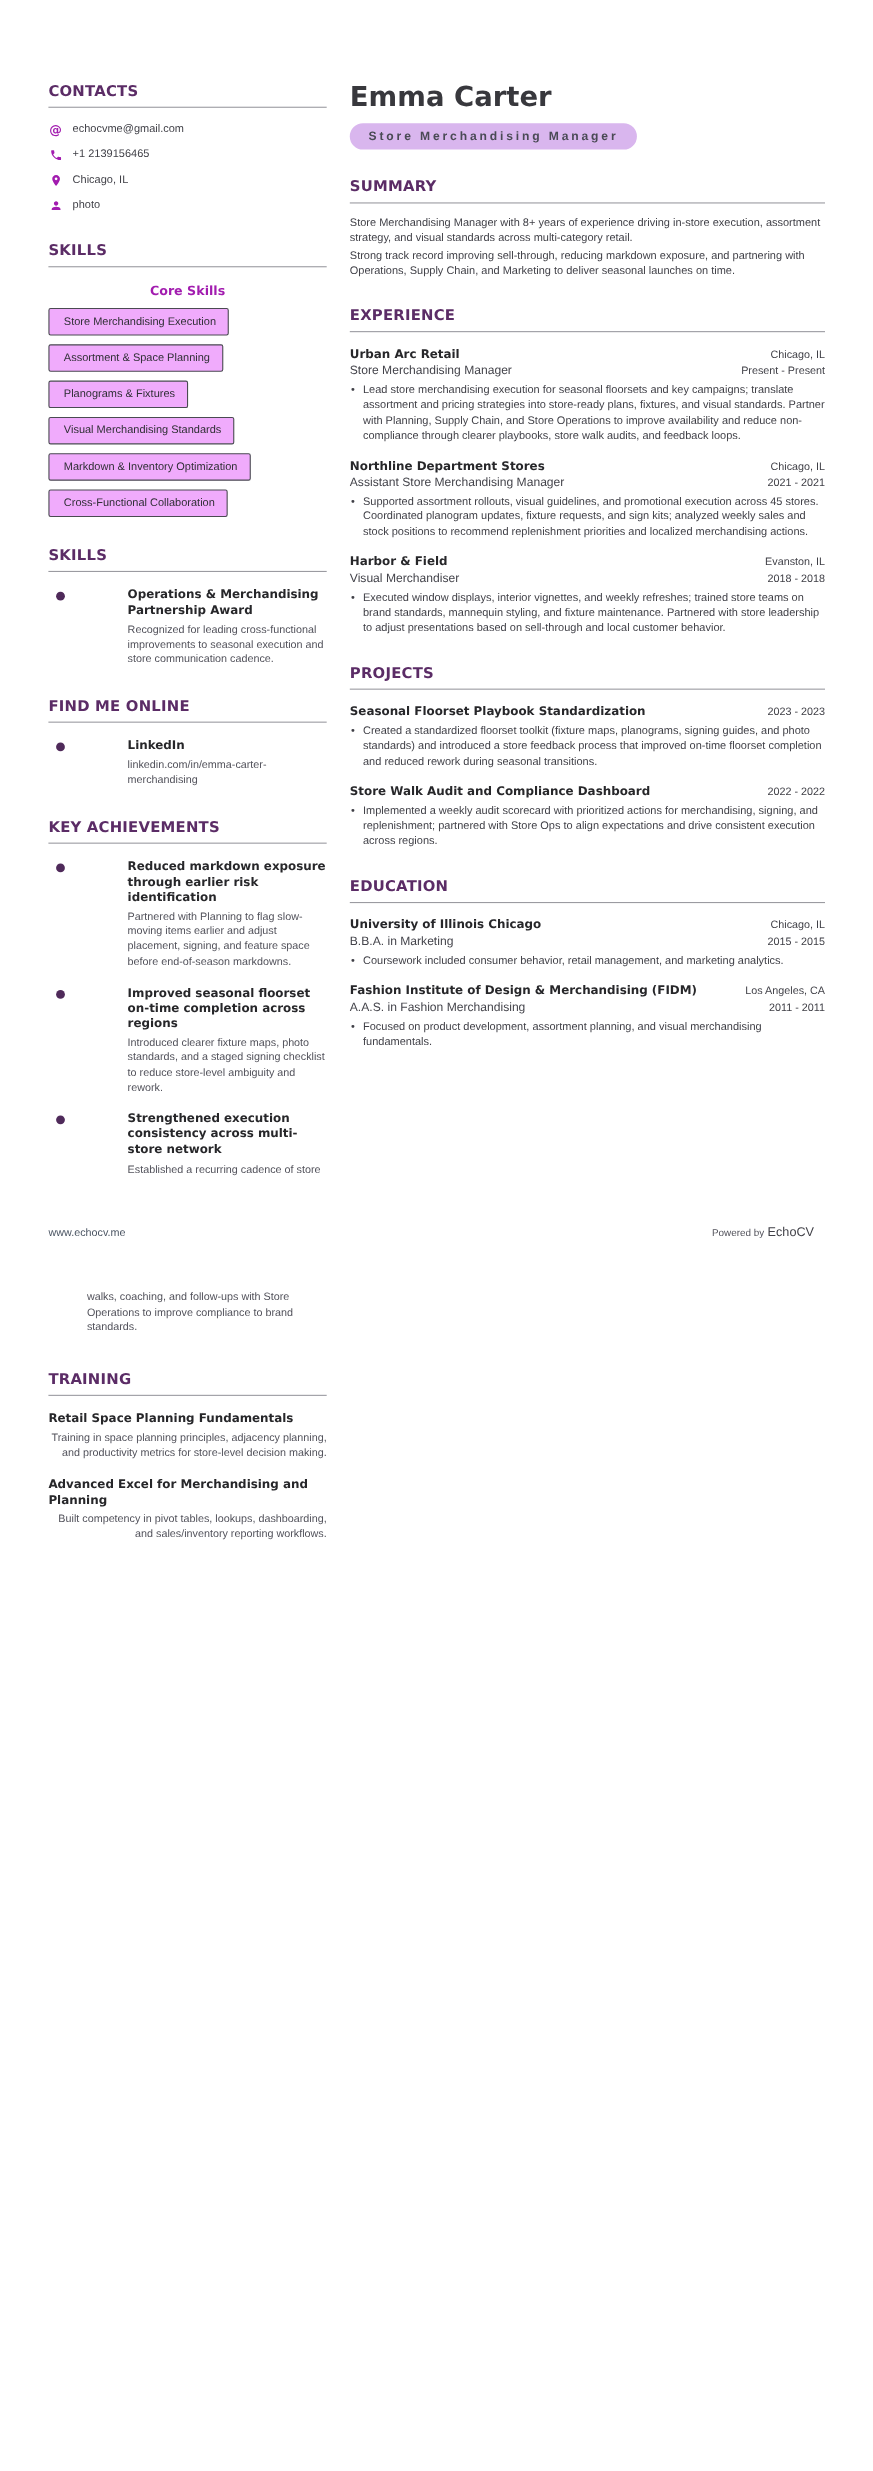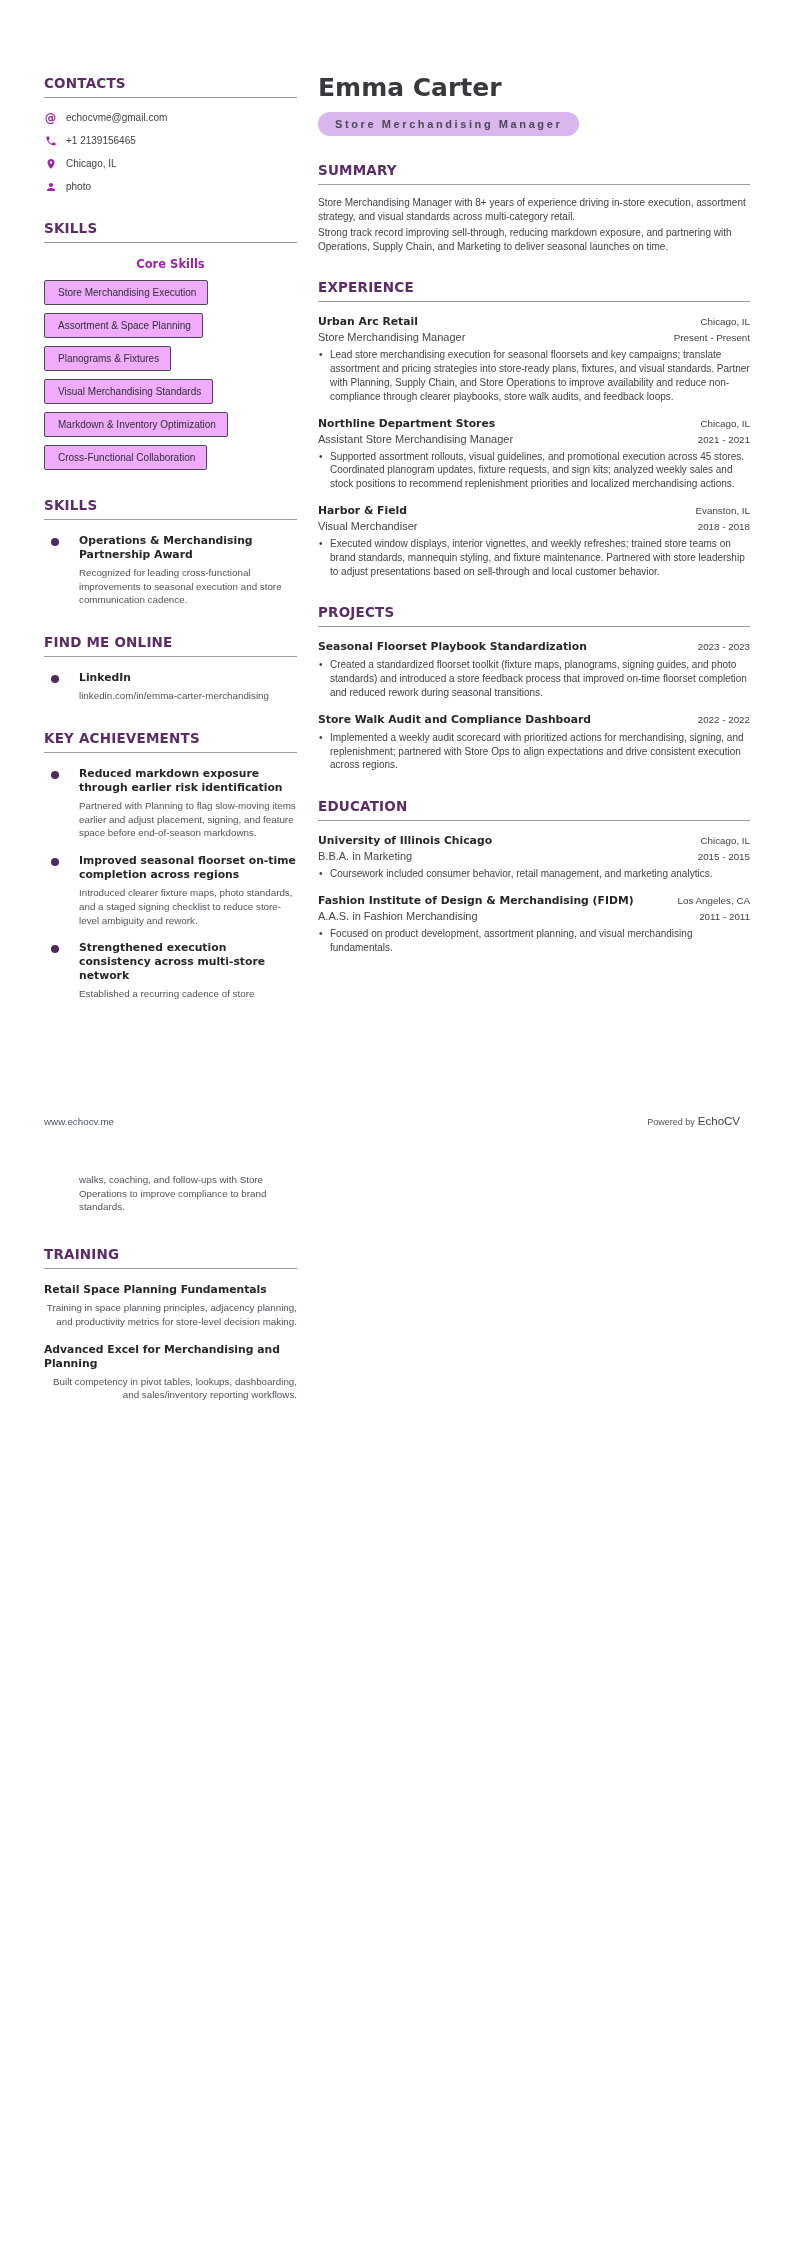--- a/index.html
+++ b/index.html
@@ -53,21 +53,21 @@
   .chip {
     display:table;
     border:1.2px solid #4a4a52;
     border-radius:2px;
     padding:6px 11px 6px 13px;
     font-size:10px; color:#2f2f35;
     margin-bottom:8px;
     background:#f0abfc;
   }
 
-  .b-item { display:flex; margin-top:14px; }
+  .b-item { display:flex; margin-top:14px;gap:37px; }
   .dot { width:8px; height:8px; border-radius:50%; background:var(--dot,#4f2a5a); margin:4px 0 0 7px; flex:0 0 8px; }
   .b-body { margin-left:20px; width:217px; }
   .b-title {
     font-family:"DejaVu Sans", sans-serif;
     font-weight:800; font-size:10.8px; line-height:1.3;
     color:#27272a;
   }
   .b-desc { font-size:9.8px; line-height:1.4; color:#52525b; margin-top:4px; }
 
   

